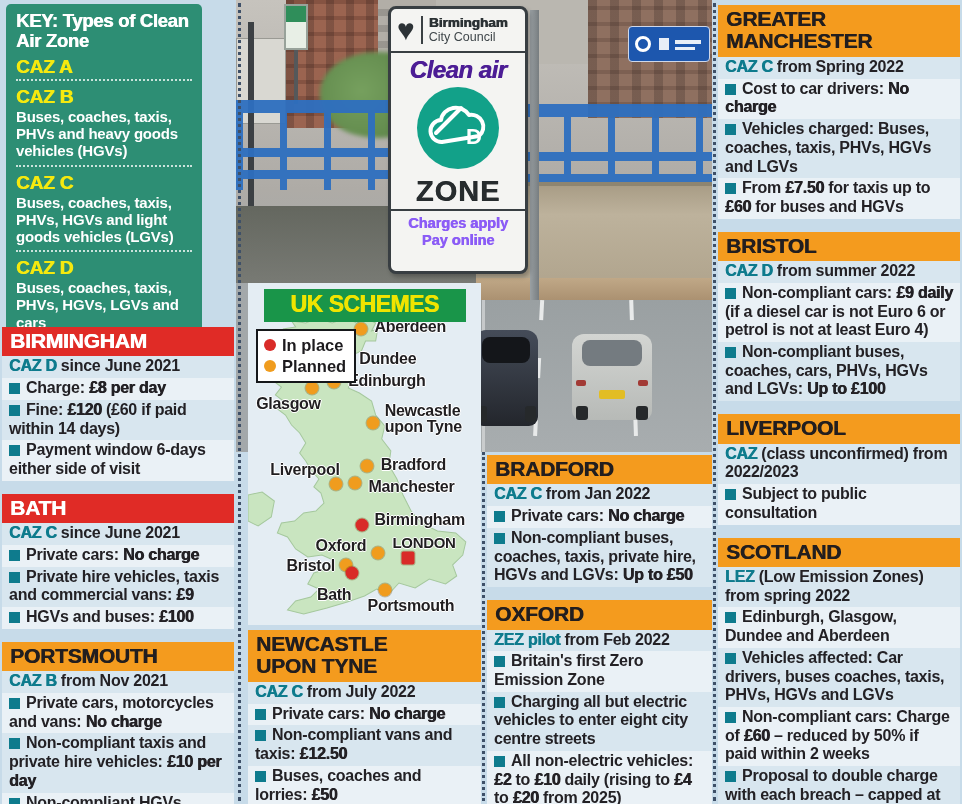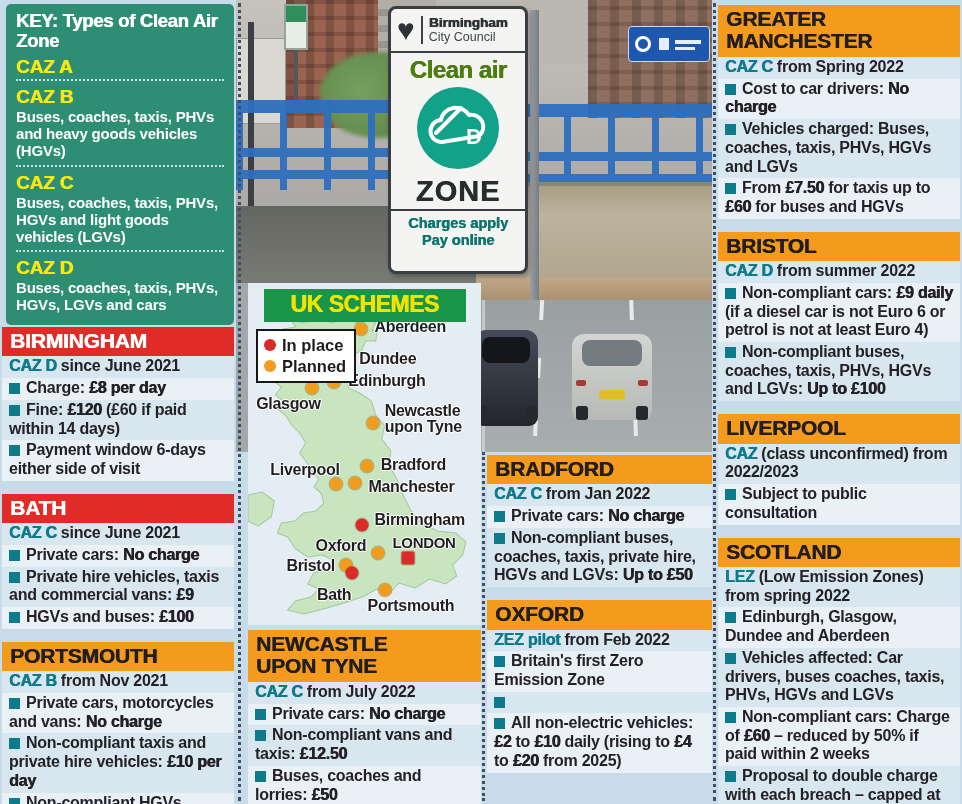--- a/index.html
+++ b/index.html
@@ -2,21 +2,21 @@
 <html style="--page-bg: #c7dbe9; --key-green: #2d8e74; --header-red: #e02b26; --header-orange: #f49b1e; --accent-teal: #0e7b8d; --accent-yellow: #f5e90f; --row-a: #d8e6ef; --row-b: #eaf1f6; --map-bar-green: #199549; --map-title-yellow: #f0e400; --land-green: #c9e5c0; --in-place-red: #d92b28; --planned-orange: #f09c1e; --sign-teal: #12a189; --railing-blue: #2e6fc0;"><head>
 <meta charset="utf-8">
 <style>
   html,body{margin:0;padding:0;background:#8ea7bb;}
   *{box-sizing:border-box;font-family:"Liberation Sans","DejaVu Sans",sans-serif;}
   #canvas{position:relative;width:962px;height:804px;margin:0 auto;background:var(--page-bg,#c7dbe9);overflow:hidden;}
 
   .thick{text-shadow:0.6px 0 0 currentColor;}
 
   
-  #key{position:absolute;left:6px;top:4px;width:228px;background:var(--key-green);border-radius:5px;padding:7px 10px 8px;z-index:3;}
+  #key{position:absolute;left:6px;top:4px;width:196px;background:var(--key-green);border-radius:5px;padding:7px 10px 8px;z-index:3;}
   .key-title{margin:0 0 4px;color:#fff;font-size:18.5px;line-height:1.1;letter-spacing:-0.3px;}
   .key-label{color:var(--accent-yellow);font-size:19px;line-height:1.12;letter-spacing:-0.2px;font-weight:700;}
   .key-desc{color:#fff;font-size:15px;font-weight:700;line-height:1.14;margin:1px 0 3px;letter-spacing:-0.2px;}
   .key-sep{border-bottom:2px dotted rgba(255,255,255,.75);margin-bottom:5px;padding-bottom:2px;}
 
   
   .col{position:absolute;z-index:3;}
   #col-left{left:2px;top:327px;width:232px;}
   #col-mid{left:248px;top:630px;width:233px;}
   #col-midright{left:487px;top:455px;width:225px;}
@@ -88,25 +88,25 @@
 
   
   #caz-sign{position:absolute;left:152px;top:6px;width:140px;height:268px;background:#f4f4f2;border:3px solid #383e42;border-radius:8px;z-index:2;box-shadow:2px 3px 4px rgba(0,0,0,.25);}
   .sgn-top{display:flex;align-items:center;gap:6px;padding:4px 6px;border-bottom:2px solid #383e42;height:44px;}
   .heart{font-size:30px;line-height:26px;color:#2c3236;}
   .sgn-div{width:2px;height:28px;background:#3a4043;}
   .sgn-council{display:flex;flex-direction:column;}
   .cl1{font-size:13.5px;font-weight:700;color:#2b3134;line-height:1.05;}
   .cl2{font-size:12.5px;color:#3f464a;line-height:1.05;}
   .sgn-mid{text-align:center;padding:4px 0 2px;}
-  .sgn-clean{font-size:24px;font-weight:700;color:#4d7c0f;line-height:1.1;letter-spacing:-0.5px;}
+  .sgn-clean{font-size:24px;font-weight:700;color:#4c1d95;line-height:1.1;letter-spacing:-0.5px;font-style:italic;}
   .sgn-circle{width:84px;height:84px;margin:3px auto 2px;}
   .sgn-zone{font-size:29px;font-weight:700;color:#272c2e;letter-spacing:1px;line-height:1.05;}
   .sgn-bot{border-top:2px solid #383e42;text-align:center;padding:4px 2px;}
-  .sb{font-size:14.5px;font-weight:700;color:#0f766e;line-height:1.2;}
+  .sb{font-size:14.5px;font-weight:700;color:#8b5cf6;line-height:1.2;}
 
   
   .sep-v{position:absolute;width:0;border-left:3px dotted #3e5068;z-index:4;}
 </style>
 </head>
 <body>
 
 <div id="canvas">
 
   <div id="photo">
@@ -289,38 +289,38 @@
       <section class="panel">
         <h2 class="panel-hdr thick hdr-orange">BRADFORD</h2>
         <div class="row intro" style="background: var(--row-a);"><span class="seg b thick teal">CAZ C</span><span class="seg"> from Jan 2022</span></div>
         <div class="row" style="background: var(--row-b);"><span class="bullet"></span><span class="seg">Private cars: </span><span class="seg b thick">No charge</span></div>
         <div class="row" style="background: var(--row-a);"><span class="bullet"></span><span class="seg">Non-compliant buses, coaches, taxis, private hire, HGVs and LGVs: </span><span class="seg b thick">Up to £50</span></div>
       </section>
       <section class="panel">
         <h2 class="panel-hdr thick hdr-orange">OXFORD</h2>
         <div class="row intro" style="background: var(--row-a);"><span class="seg b thick teal">ZEZ pilot</span><span class="seg"> from Feb 2022</span></div>
         <div class="row" style="background: var(--row-b);"><span class="bullet"></span><span class="seg">Britain's first Zero Emission Zone</span></div>
-        <div class="row" style="background: var(--row-a);"><span class="bullet"></span></div>
+        <div class="row" style="background: var(--row-a);"><span class="bullet"></span><span class="seg">Charging all but electric vehicles to enter eight city centre streets</span></div>
         <div class="row" style="background: var(--row-b);"><span class="bullet"></span><span class="seg">All non-electric vehicles: </span><span class="seg b thick">£2</span><span class="seg"> to </span><span class="seg b thick">£10</span><span class="seg"> daily (rising to </span><span class="seg b thick">£4</span><span class="seg"> to </span><span class="seg b thick">£20</span><span class="seg"> from 2025)</span></div>
       </section>
     </div>
   <div class="col" id="col-right">
       <section class="panel">
         <h2 class="panel-hdr thick hdr-orange">GREATER
 MANCHESTER</h2>
         <div class="row intro" style="background: var(--row-a);"><span class="seg b thick teal">CAZ C</span><span class="seg"> from Spring 2022</span></div>
         <div class="row" style="background: var(--row-b);"><span class="bullet"></span><span class="seg">Cost to car drivers: </span><span class="seg b thick">No charge</span></div>
         <div class="row" style="background: var(--row-a);"><span class="bullet"></span><span class="seg">Vehicles charged: Buses, coaches, taxis, PHVs, HGVs and LGVs</span></div>
         <div class="row" style="background: var(--row-b);"><span class="bullet"></span><span class="seg">From </span><span class="seg b thick">£7.50</span><span class="seg"> for taxis up to </span><span class="seg b thick">£60</span><span class="seg"> for buses and HGVs</span></div>
       </section>
       <section class="panel">
         <h2 class="panel-hdr thick hdr-orange">BRISTOL</h2>
         <div class="row intro" style="background: var(--row-a);"><span class="seg b thick teal">CAZ D</span><span class="seg"> from summer 2022</span></div>
         <div class="row" style="background: var(--row-b);"><span class="bullet"></span><span class="seg">Non-compliant cars: </span><span class="seg b thick">£9 daily</span><span class="seg"> (if a diesel car is not Euro 6 or petrol is not at least Euro 4)</span></div>
-        <div class="row" style="background: var(--row-a);"><span class="bullet"></span><span class="seg">Non-compliant buses, coaches, taxis, PHVs, HGVs and LGVs: </span><span class="seg b thick">Up to £100</span></div>
+        <div class="row" style="background: var(--row-a);"><span class="bullet"></span><span class="seg">Non-compliant buses, coaches, cars, PHVs, HGVs and LGVs: </span><span class="seg b thick">Up to £100</span></div>
       </section>
       <section class="panel">
         <h2 class="panel-hdr thick hdr-orange">LIVERPOOL</h2>
         <div class="row intro" style="background: var(--row-a);"><span class="seg b thick teal">CAZ</span><span class="seg"> (class unconfirmed) from 2022/2023</span></div>
         <div class="row" style="background: var(--row-b);"><span class="bullet"></span><span class="seg">Subject to public consultation</span></div>
       </section>
       <section class="panel">
         <h2 class="panel-hdr thick hdr-orange">SCOTLAND</h2>
         <div class="row intro" style="background: var(--row-a);"><span class="seg b thick teal">LEZ</span><span class="seg"> (Low Emission Zones) from spring 2022</span></div>
         <div class="row" style="background: var(--row-b);"><span class="bullet"></span><span class="seg">Edinburgh, Glasgow, Dundee and Aberdeen</span></div>

